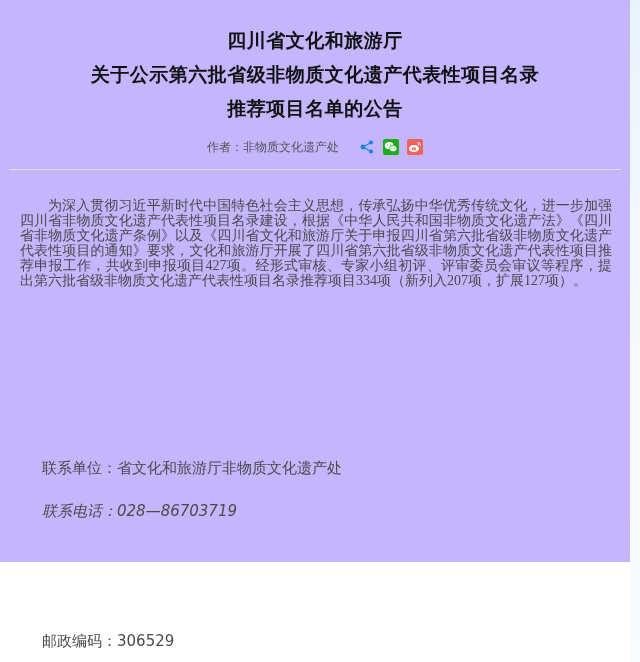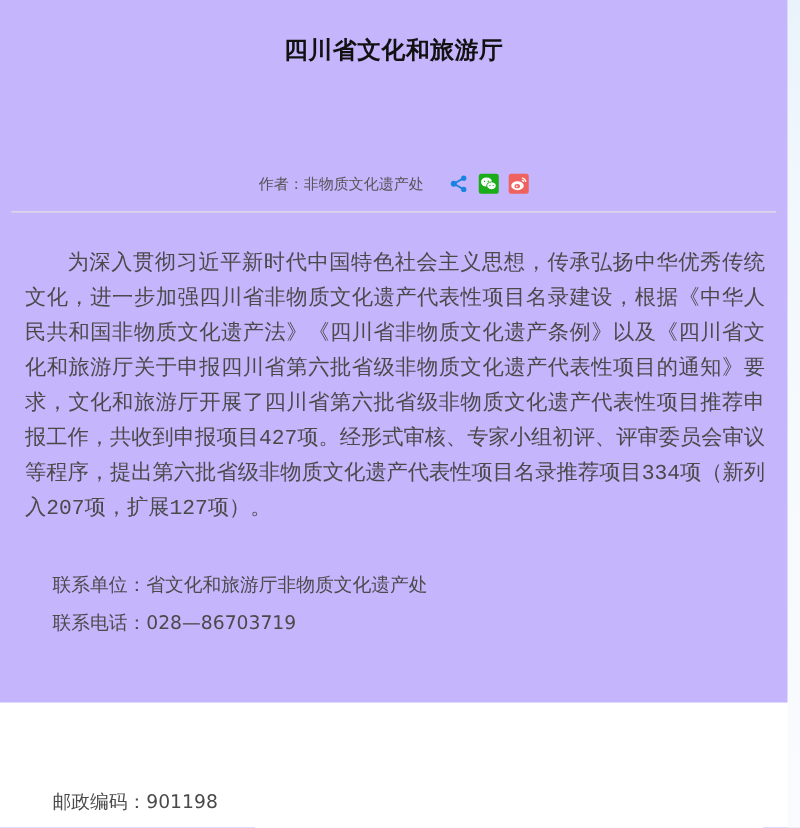--- a/index.html
+++ b/index.html
@@ -79,53 +79,55 @@
       width: 612px;
       height: 1px;
       background: #e2e2e2;
     }
 
     .content {
       position: absolute;
       left: 20px;
       top: 198px;
       width: 592px;
-      font-size: 17px;
+      font-size: 14px;
       color: #4a4a4a;
-      line-height: 28px;
-      font-family: Liberation Mono, monospace;
+      line-height: 15px;
+      font-family: Liberation Serif, serif;
     }
     .para {
       margin: 0;
       text-indent: 2em;
       text-align: justify;
     }
     .para + .para { margin-top: 25px; }
     .contact {
       position: absolute;
       left: 42px;
       font-size: 15px;
       color: #4a4a4a;
       line-height: 18px;
       white-space: pre;
     }
     .c1 { top: 459px; }
-    .c2 { top: 489px; }
+    .c2 { top: 502px; font-style: italic; }
     .c3 { top: 545px; }
     .c4 { top: 589px; }
     .c5 { top: 632px; }
   </style>
 </head>
 <body>
 
 <div class="side-strip"></div>
 
 <div class="page">
 
   <div class="title l1">四川省文化和旅游厅</div>
+  <div class="title l2">关于公示第六批省级非物质文化遗产代表性项目名录</div>
+  <div class="title l3">推荐项目名单的公告</div>
 
   <div class="meta">
     <span class="author">作者：非物质文化遗产处</span>
 
     <span class="icon-btn icon-share">
       <svg width="14" height="14" viewBox="0 0 14 14">
         <line x1="3" y1="7" x2="11" y2="2.5" stroke="#1a82e2" stroke-width="1.4"></line>
         <line x1="3" y1="7" x2="11" y2="11.5" stroke="#1a82e2" stroke-width="1.4"></line>
         <circle cx="3" cy="7" r="2.4" fill="#1a82e2"></circle>
         <circle cx="11" cy="2.5" r="2.1" fill="#1a82e2"></circle>
@@ -156,15 +158,15 @@
   </div>
 
   <div class="divider"></div>
 
   <div class="content">
     <p class="para">为深入贯彻习近平新时代中国特色社会主义思想，传承弘扬中华优秀传统文化，进一步加强四川省非物质文化遗产代表性项目名录建设，根据《中华人民共和国非物质文化遗产法》《四川省非物质文化遗产条例》以及《四川省文化和旅游厅关于申报四川省第六批省级非物质文化遗产代表性项目的通知》要求，文化和旅游厅开展了四川省第六批省级非物质文化遗产代表性项目推荐申报工作，共收到申报项目427项。经形式审核、专家小组初评、评审委员会审议等程序，提出第六批省级非物质文化遗产代表性项目名录推荐项目334项（新列入207项，扩展127项）。</p>
   </div>
 
   <div class="contact c1">联系单位：省文化和旅游厅非物质文化遗产处</div>
   <div class="contact c2">联系电话：028—86703719</div>
-  <div class="contact c5">邮政编码：901198</div>
+  <div class="contact c5">邮政编码：306529</div>
 
 </div>
 
 </body></html>

